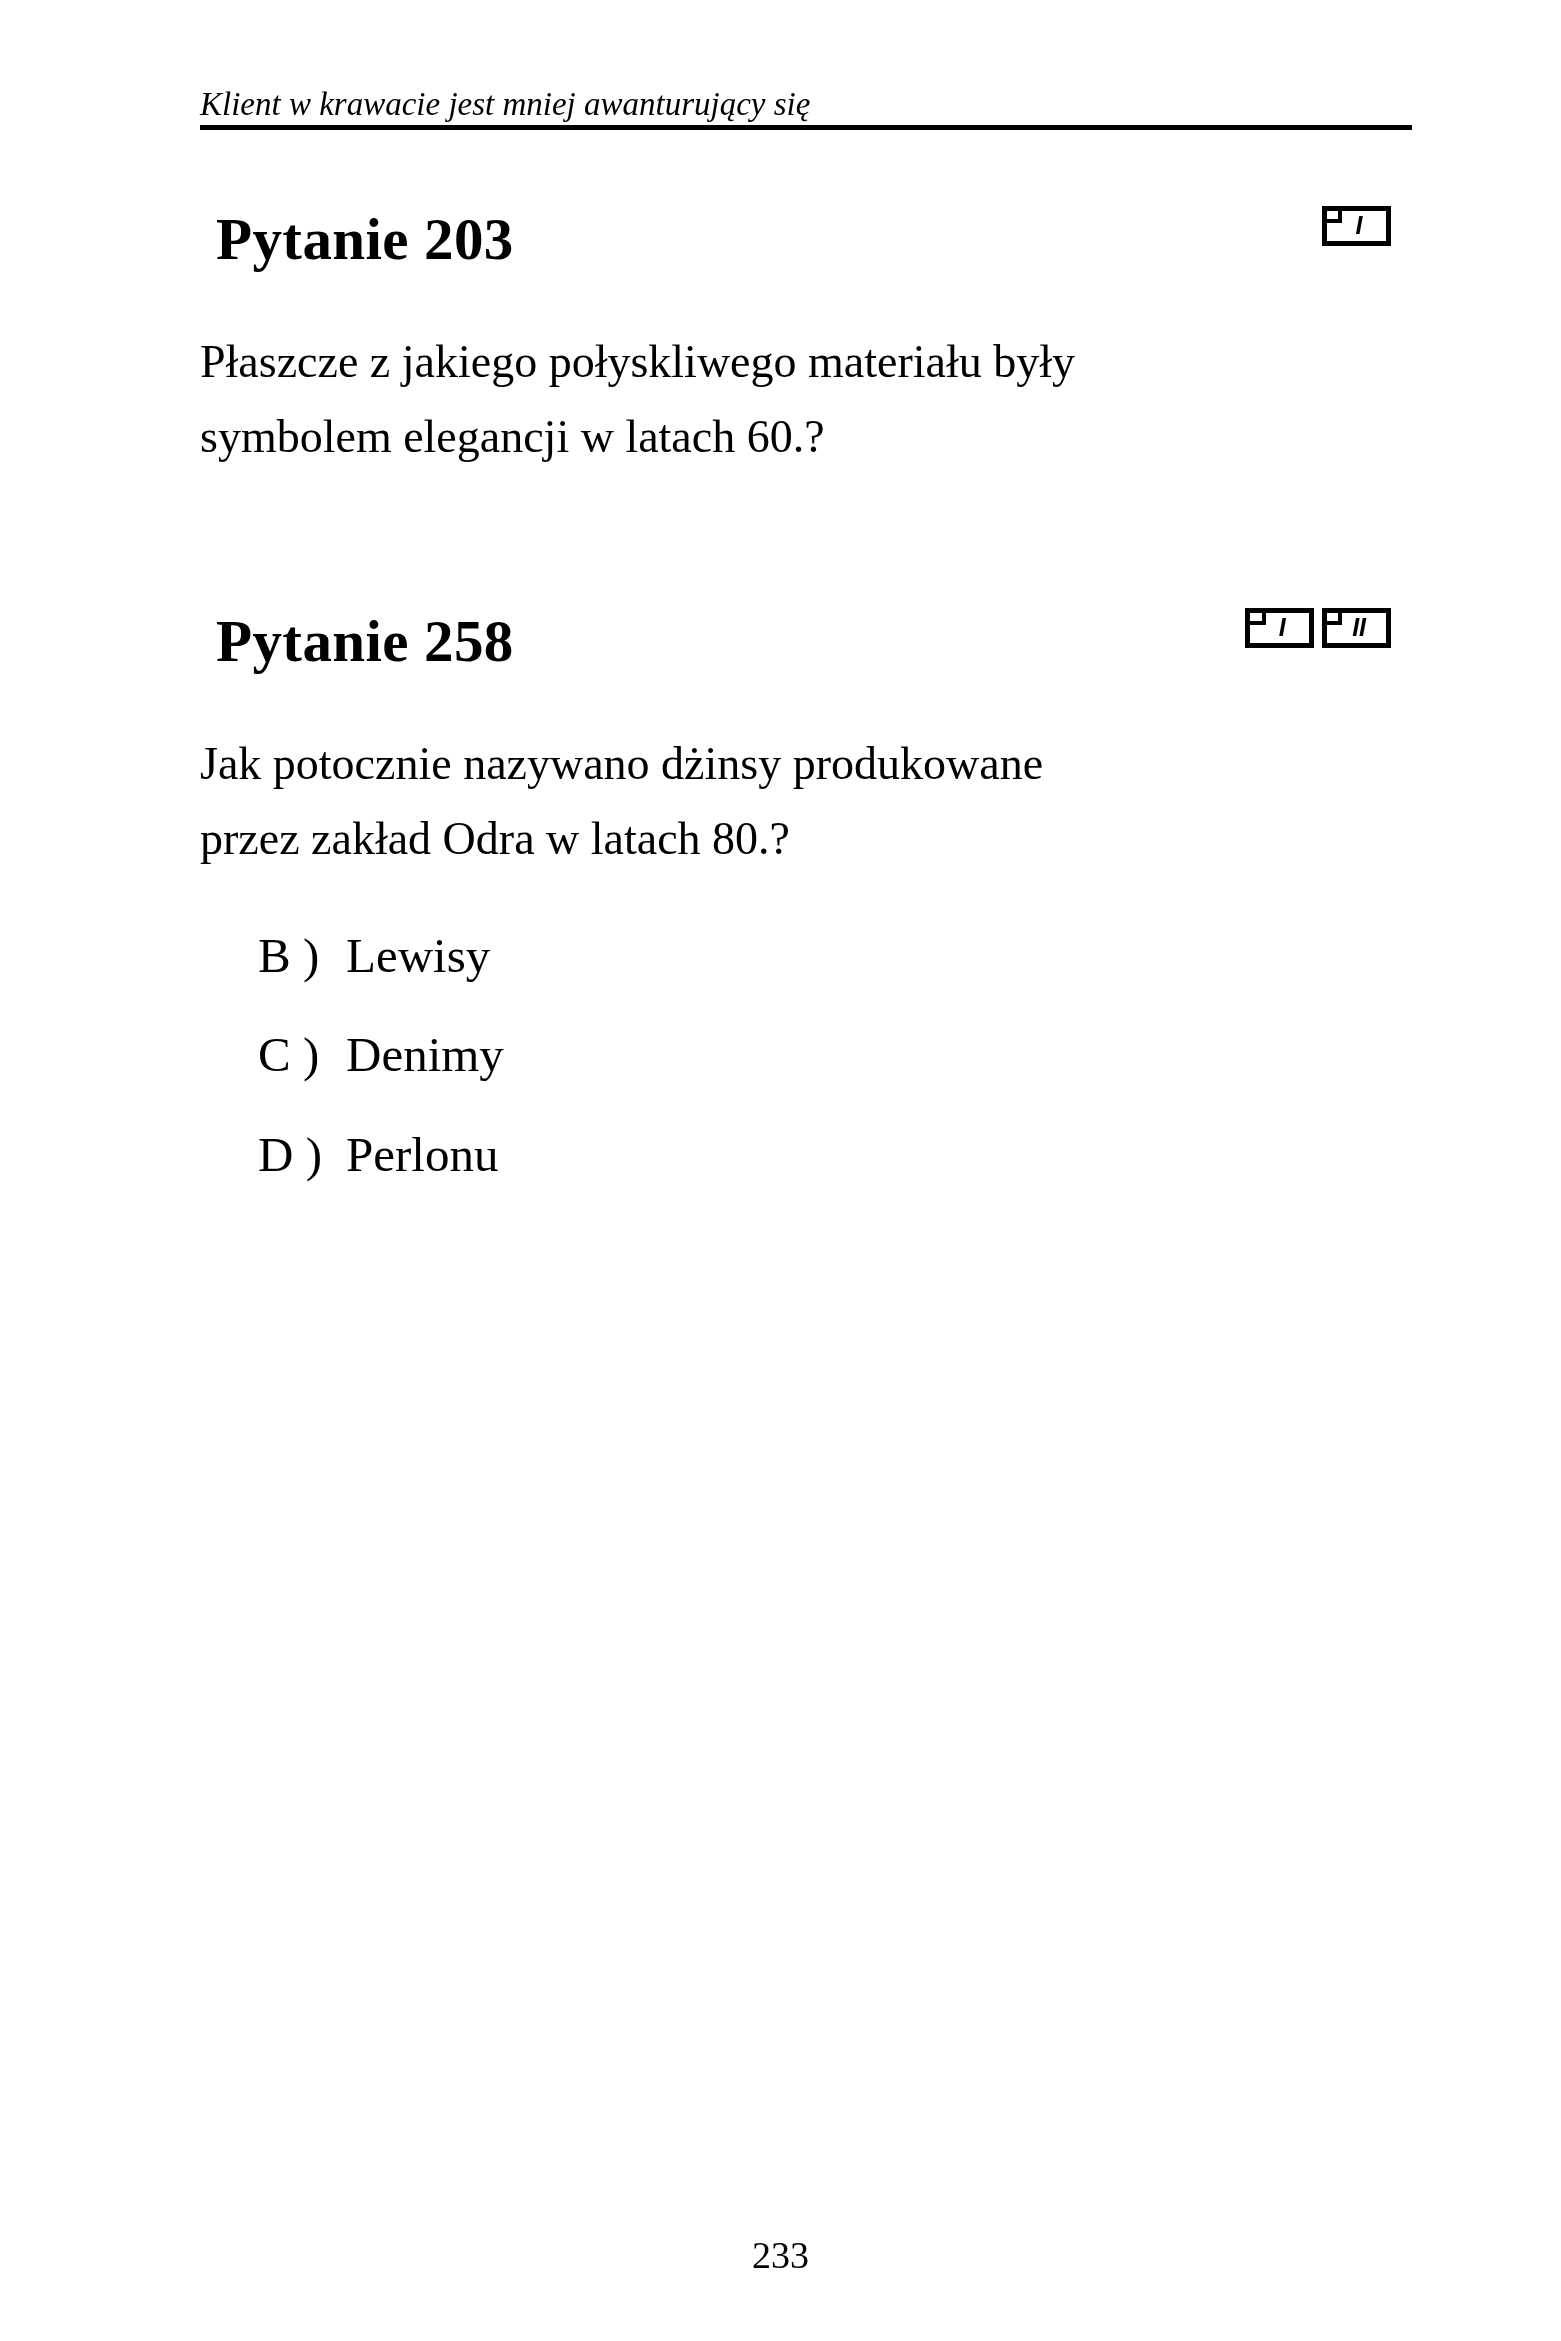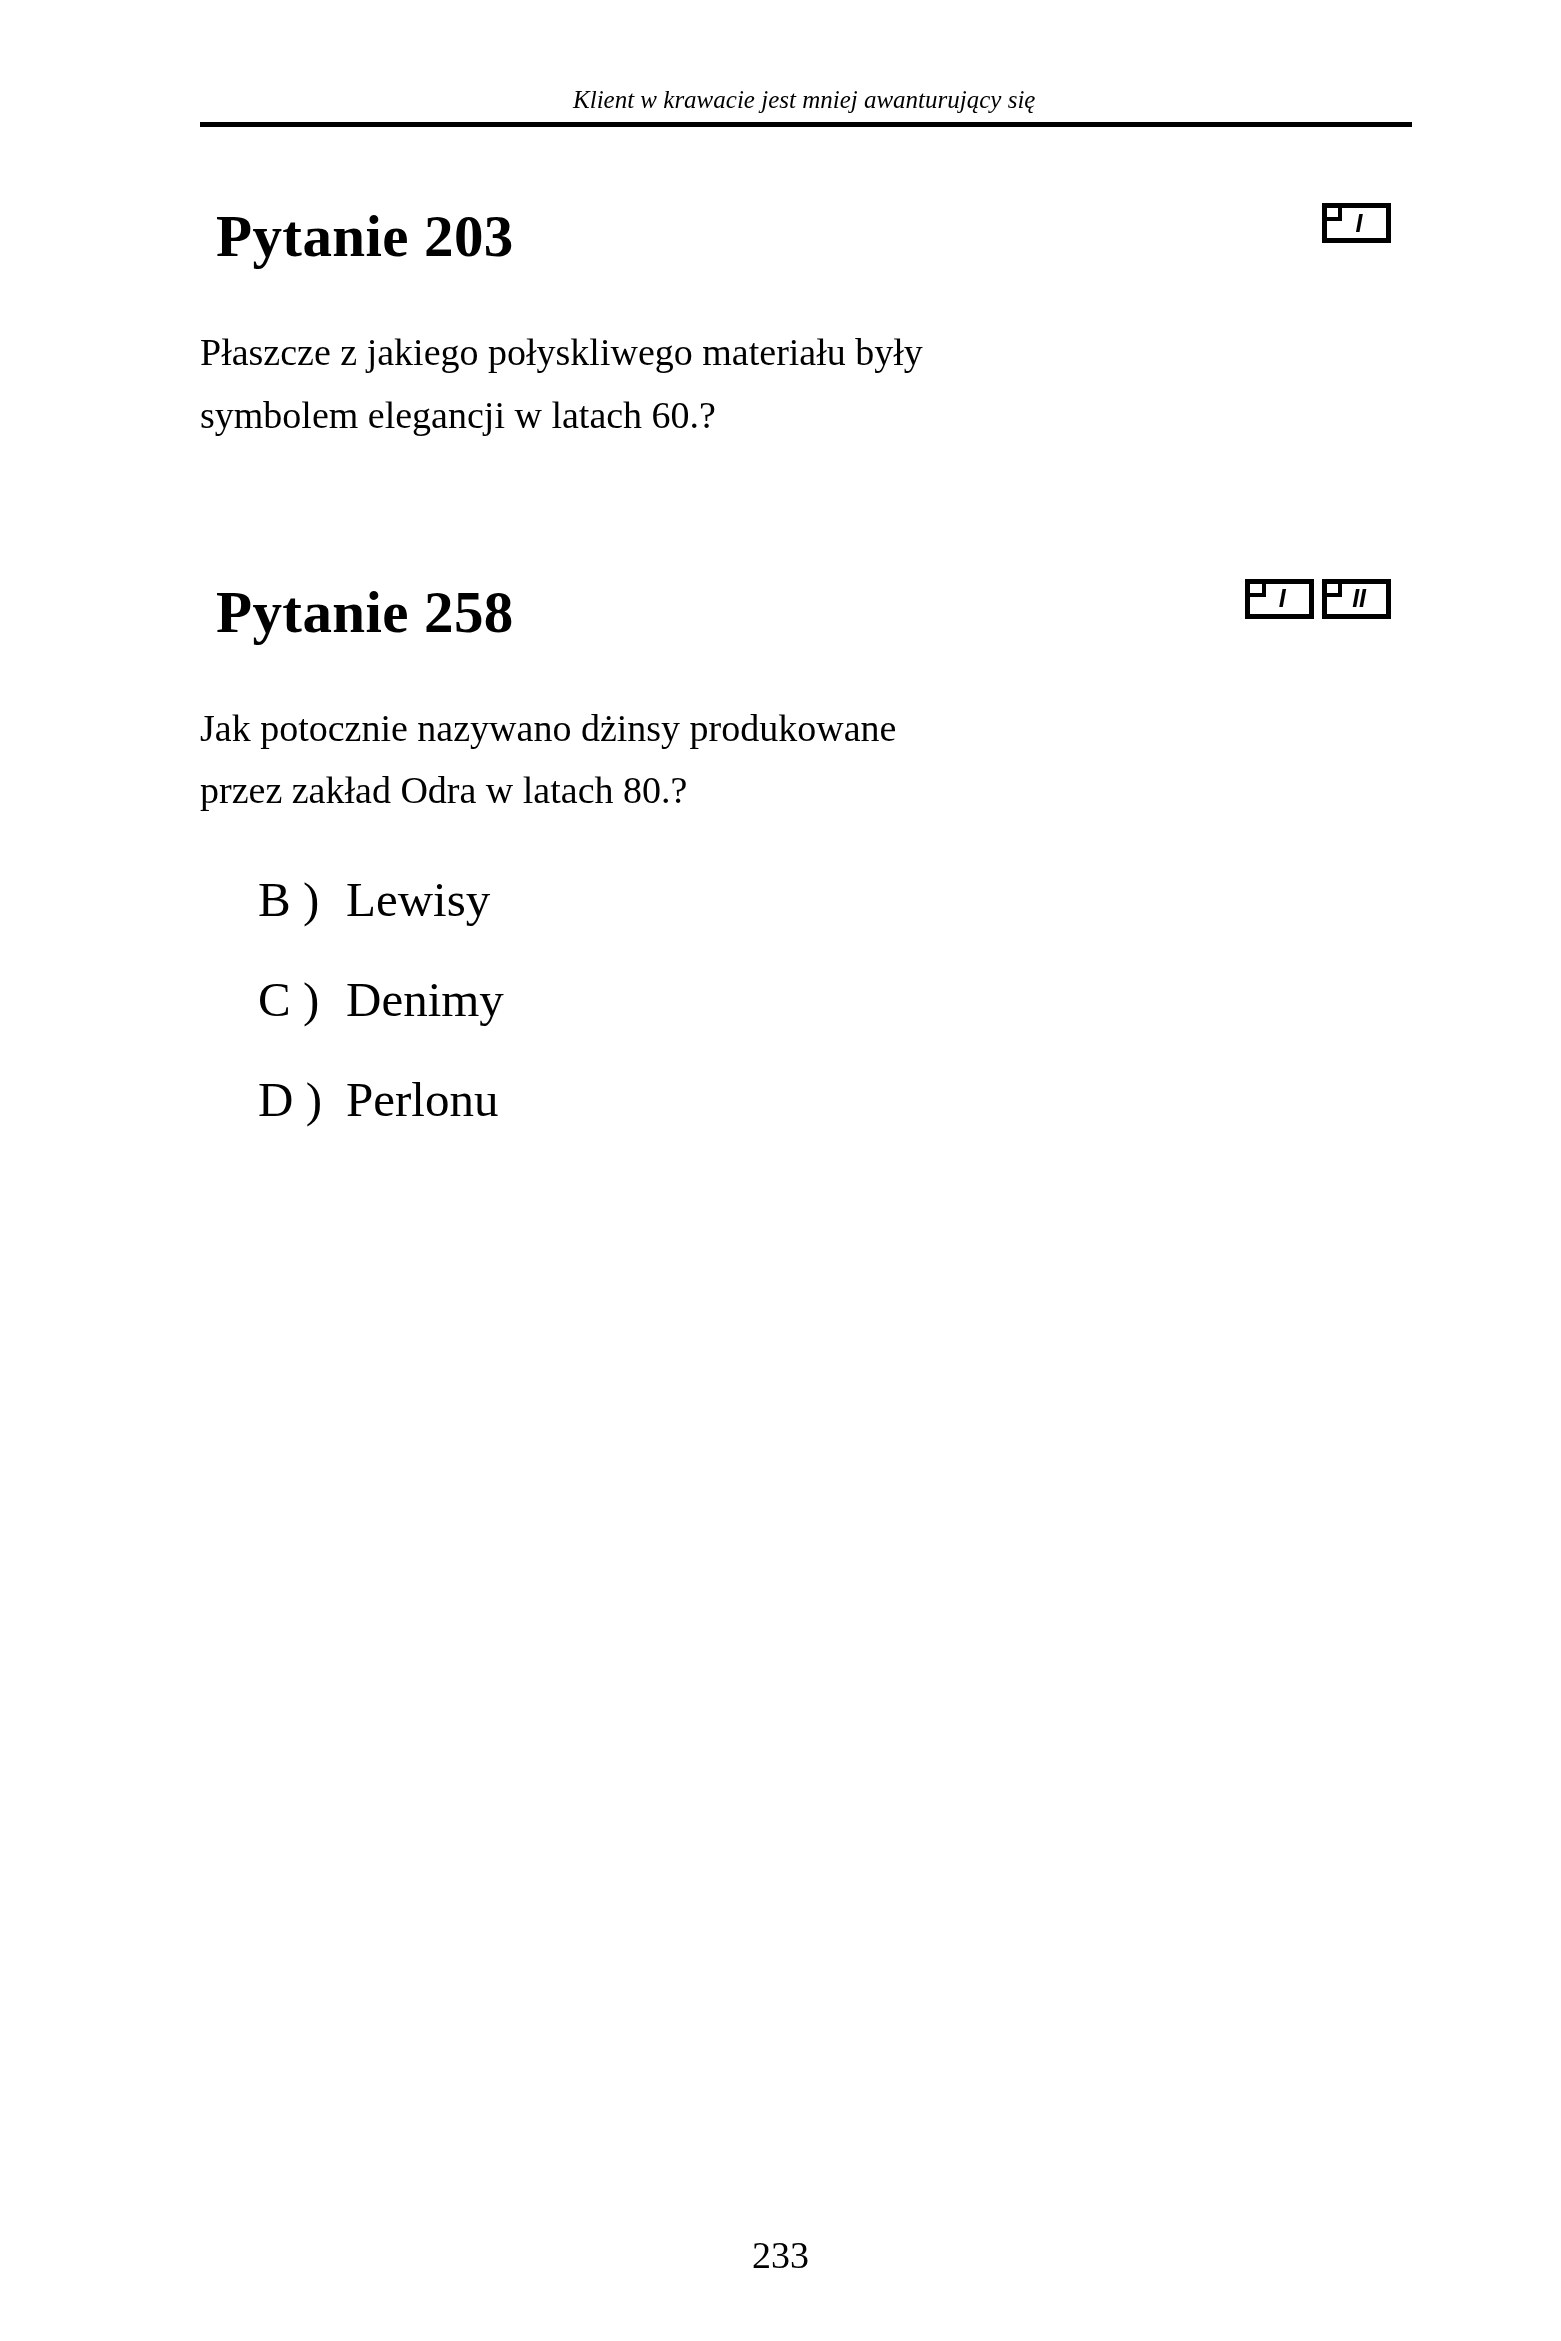--- a/index.html
+++ b/index.html
@@ -17,25 +17,24 @@
   }
   .content {
     position: relative;
     margin-left: 200px;
     margin-right: 149px; 
     padding-top: 85px;
   }
   
   .page-header .running-head {
     display: block;
-    text-align: center;
+    text-align: left;
     font-style: italic;
-    font-size: 25px;
+    font-size: 33px;
     line-height: 1.2;
-    padding-bottom: 7px;
     padding-right: 3.5px;
   }
   .page-header .rule {
     height: 5.2px;
     background: #000000;
   }
   
   .question-block { margin-top: 64px; }
   .question-block.second { margin-top: 121px; }
   .q-head {
@@ -80,21 +79,21 @@
   .flag .numeral {
     font-family: "Liberation Sans", "DejaVu Sans", sans-serif;
     font-weight: bold;
     font-style: italic;
     font-size: 25px;
     line-height: 1;
     padding-left: 5.2px;
   }
   .q-text {
     margin: 39px 0 0 0;
-    font-size: 38px;
+    font-size: 46px;
     line-height: 1.64;
     white-space: pre-line; 
   }
   .options {
     list-style: none;
     margin: 50px 0 0 0;
     padding: 0 0 0 58px;
   }
   .options li {
     font-size: 49px;

